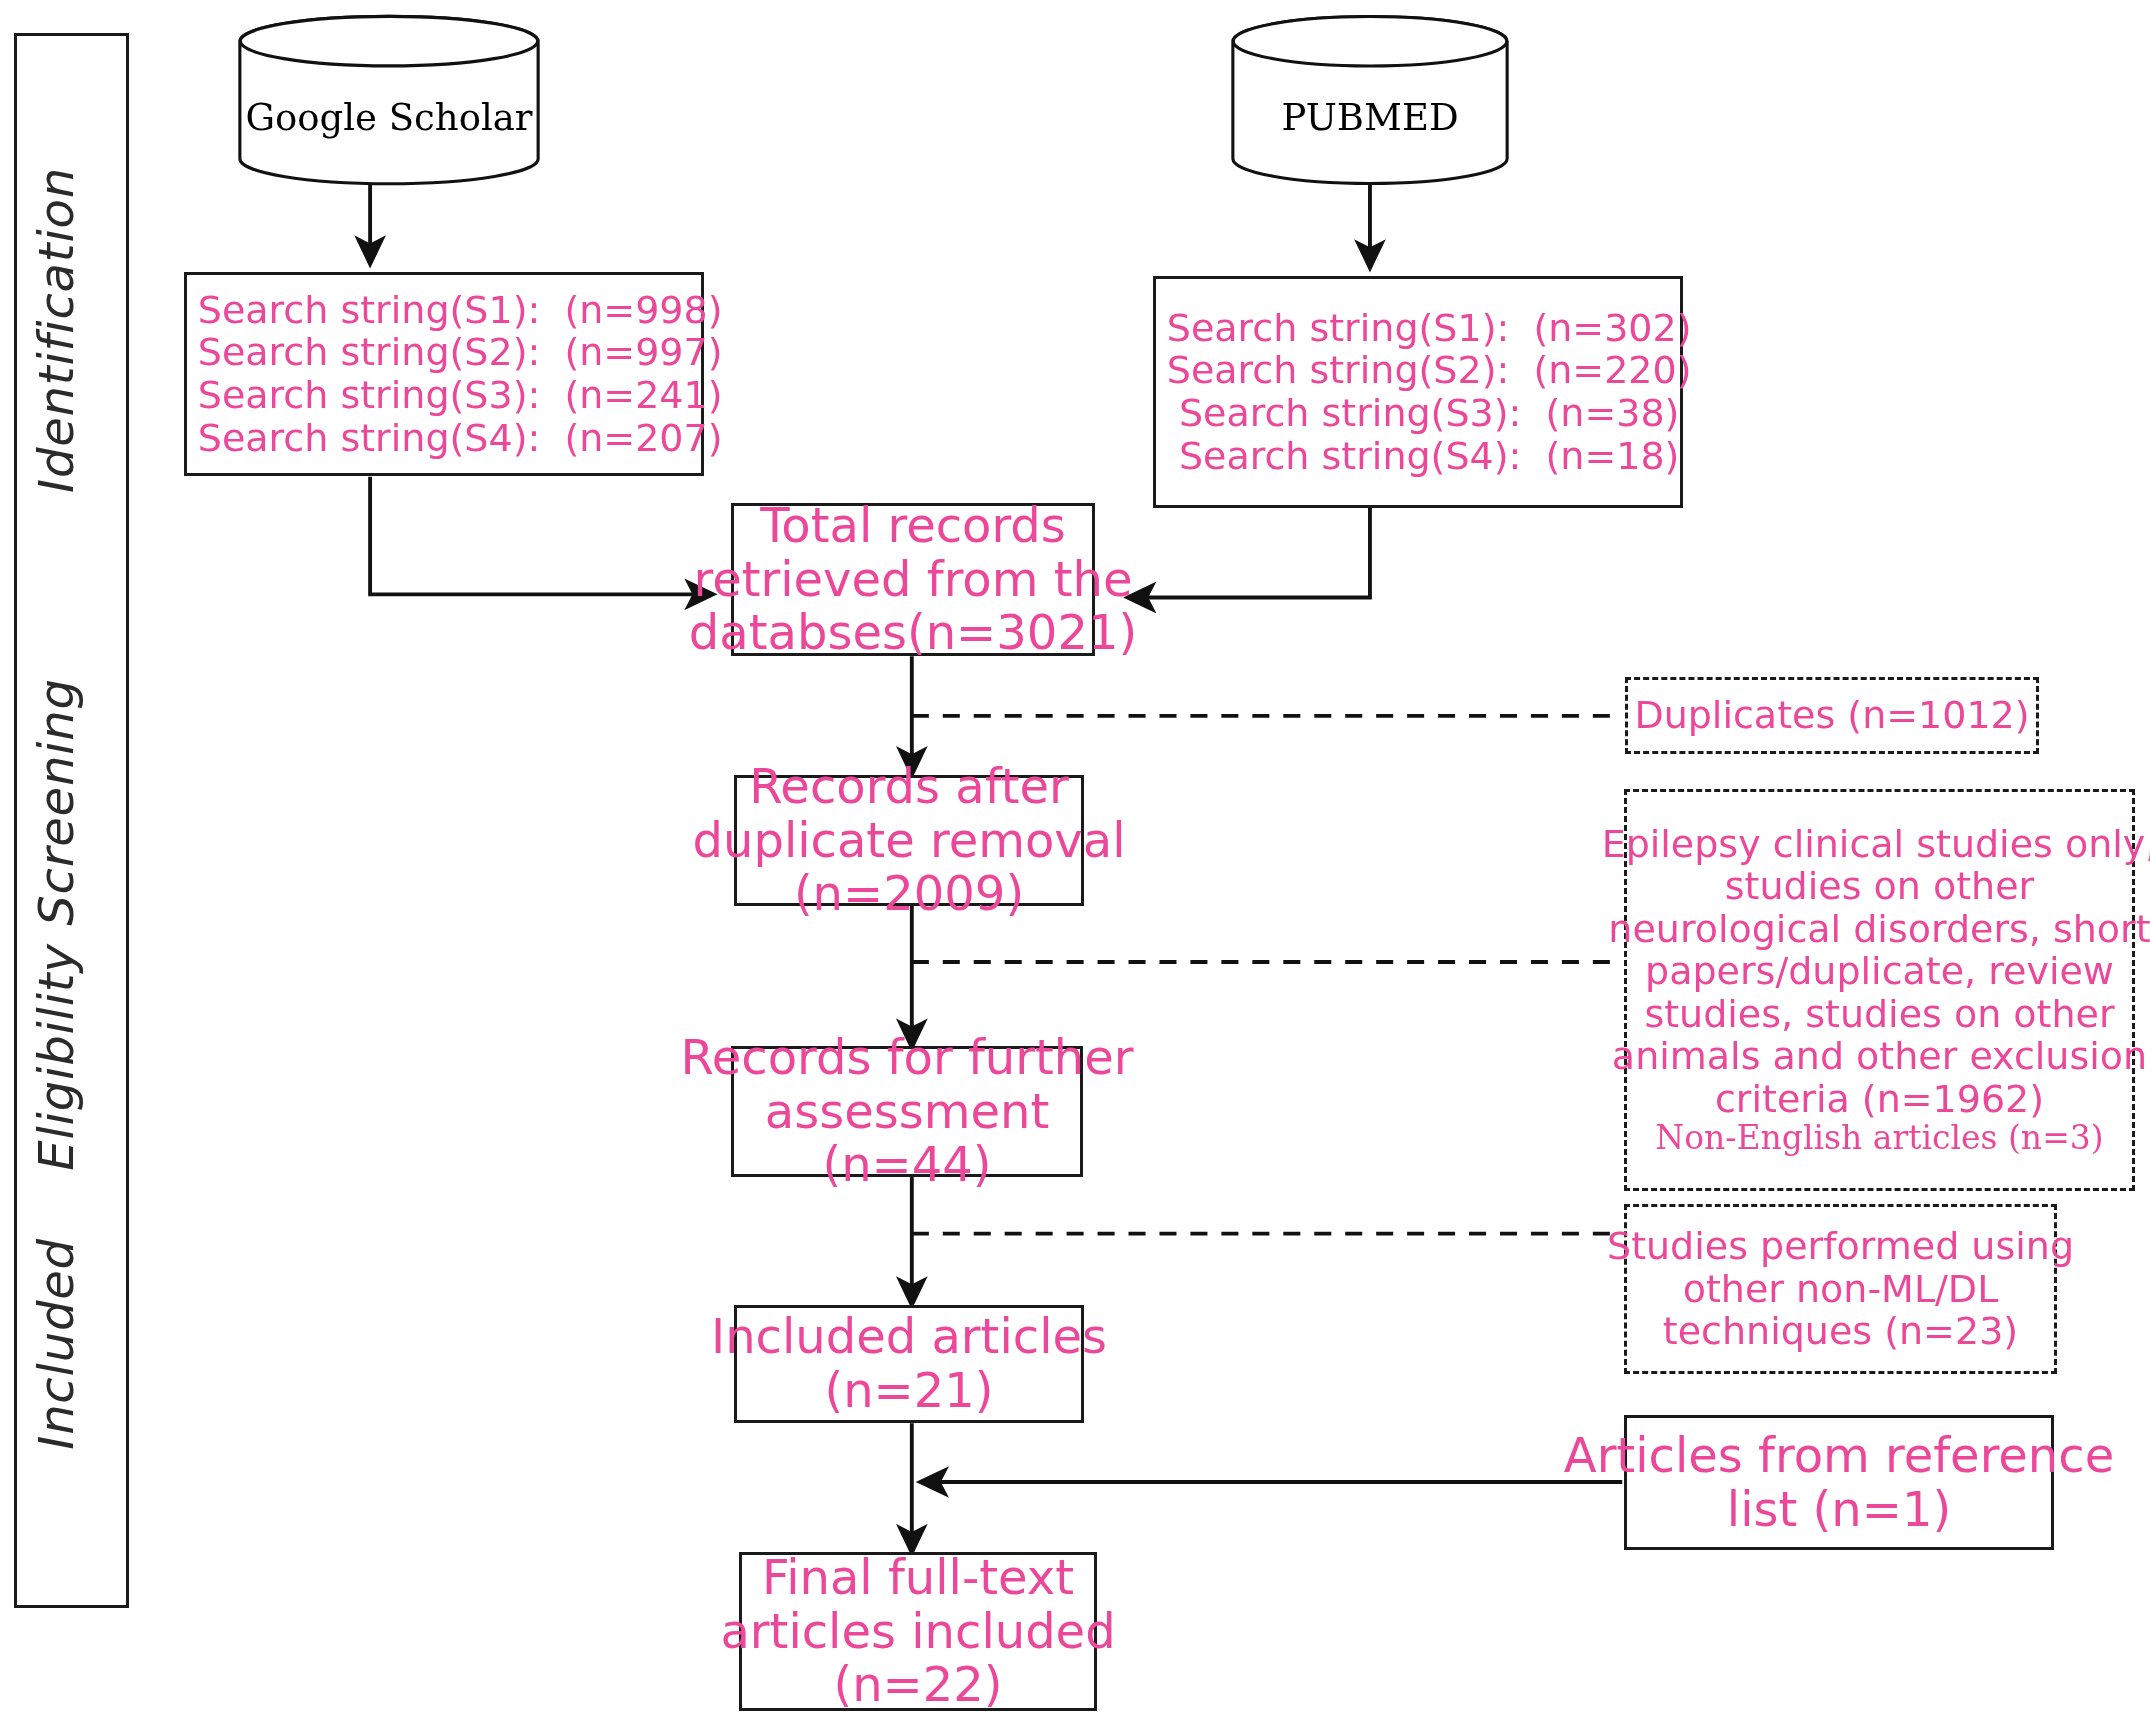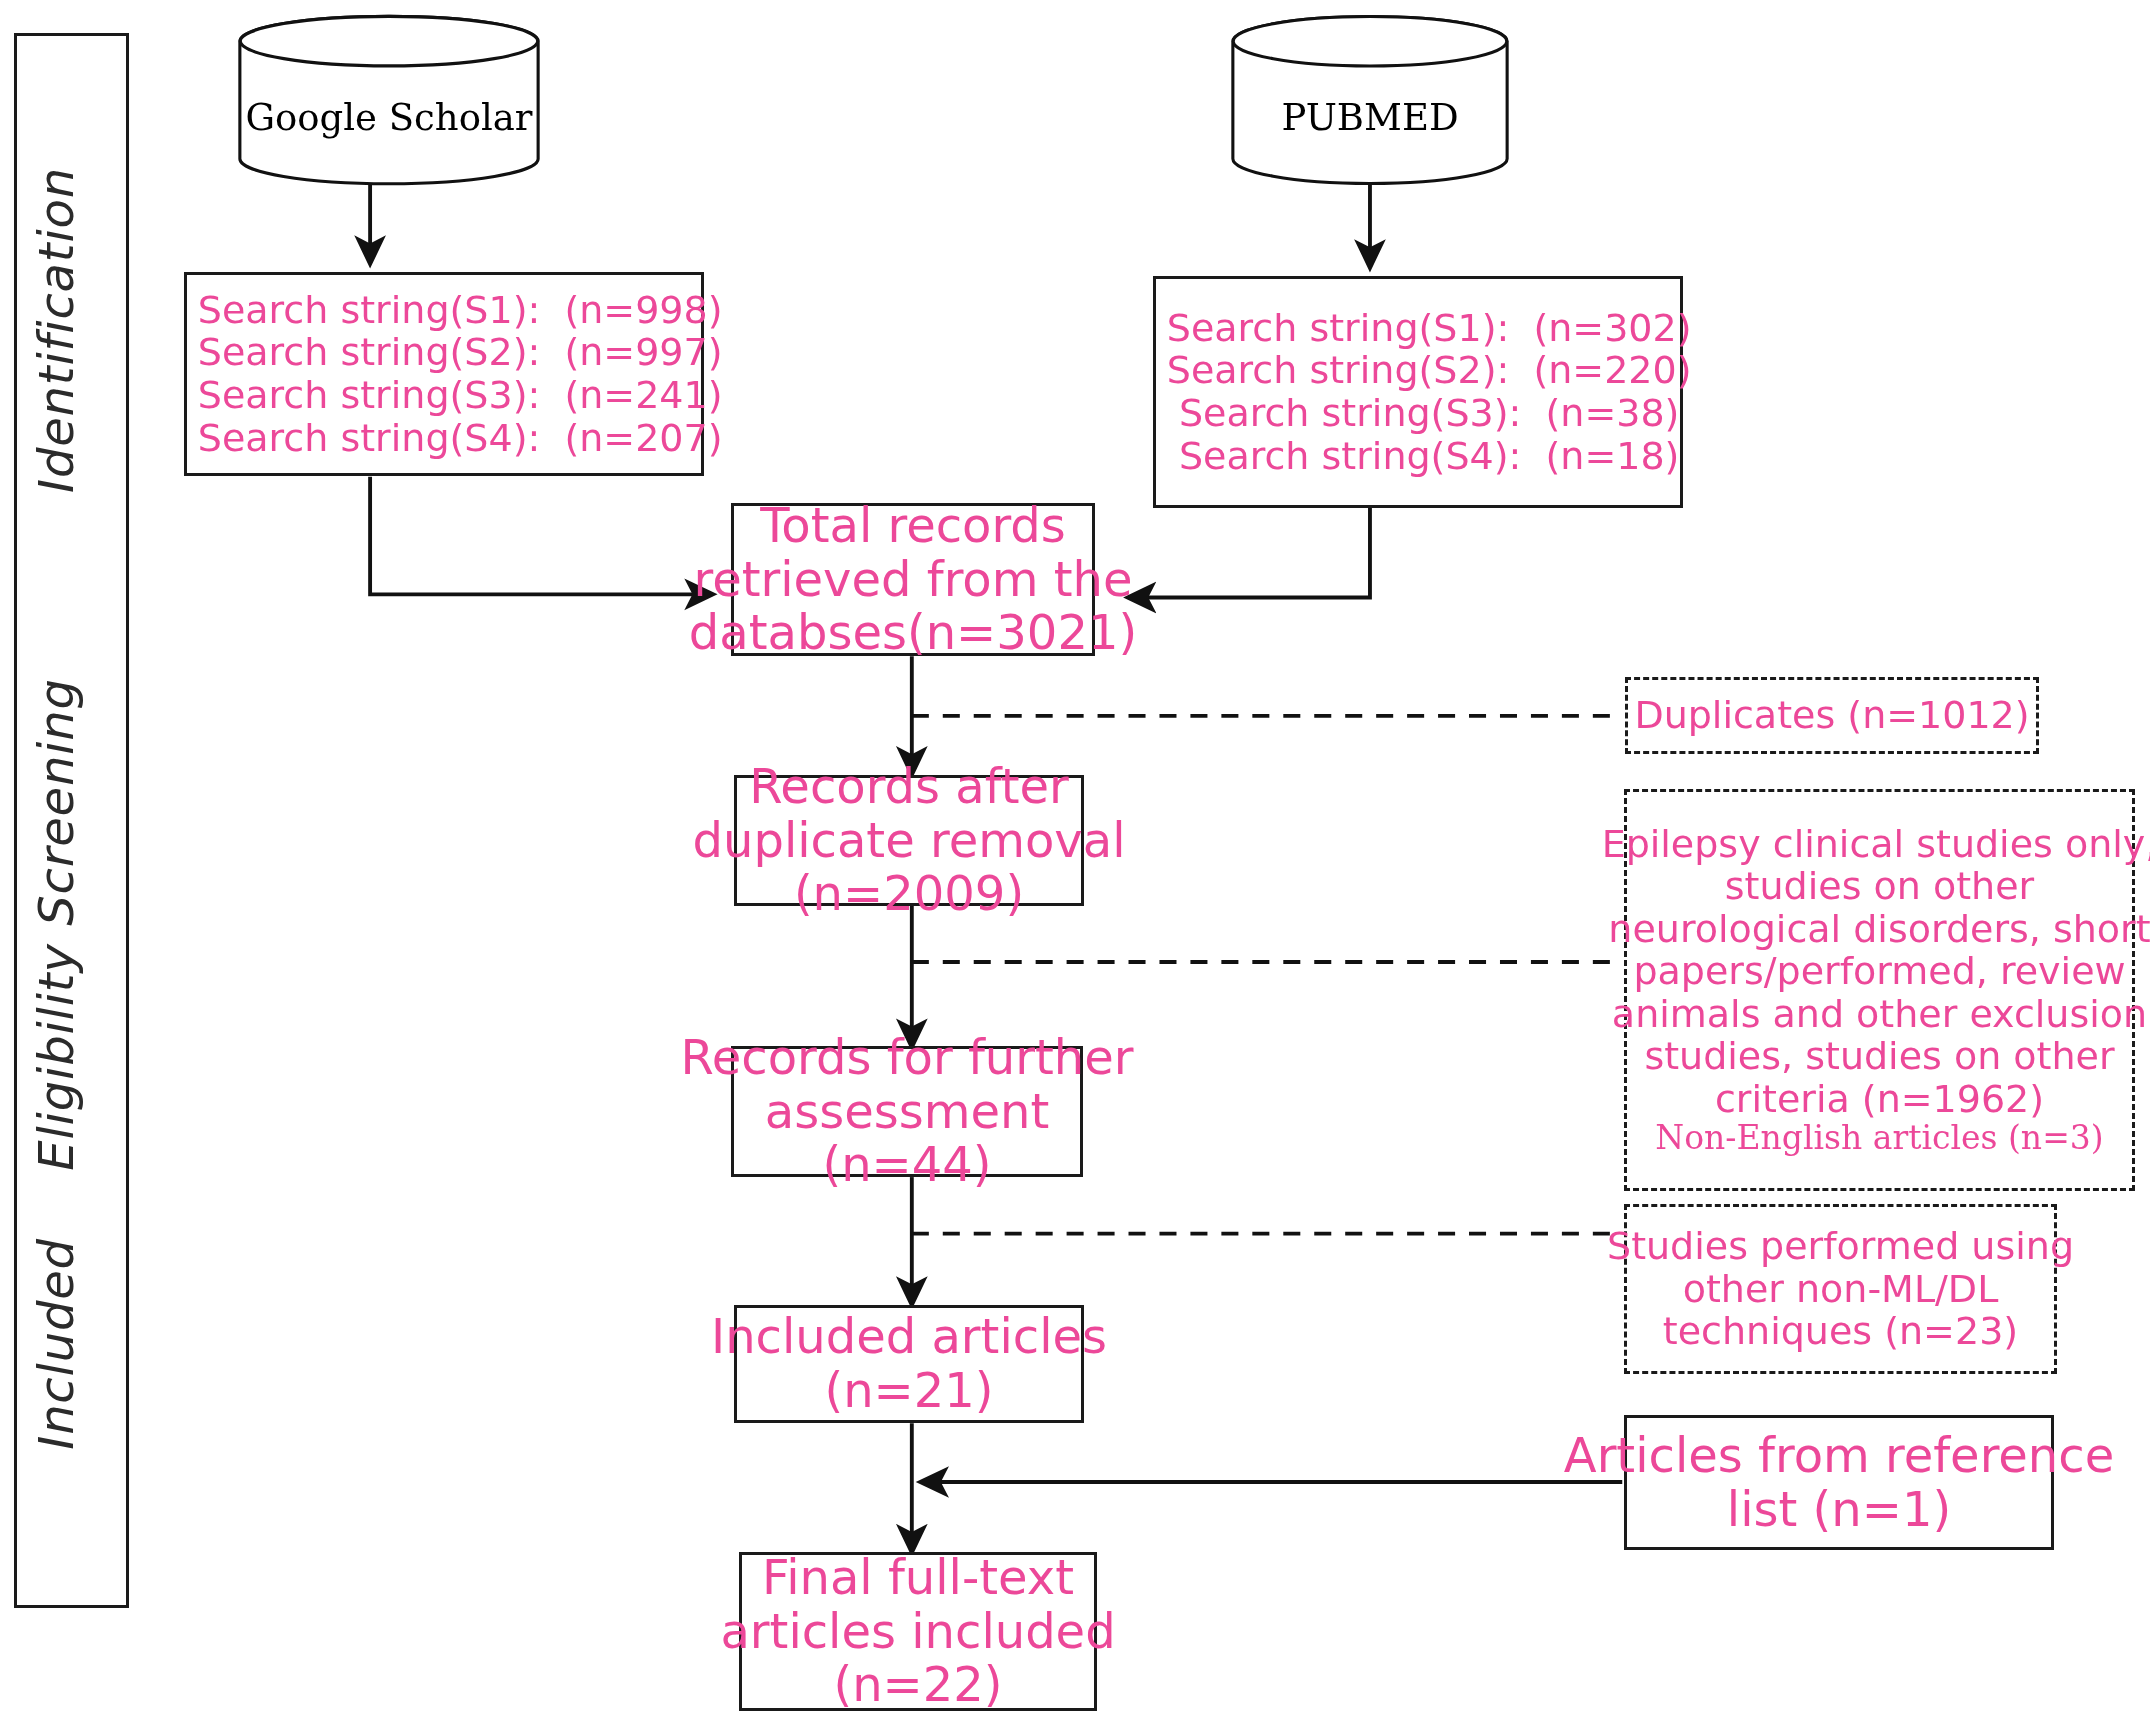--- a/index.html
+++ b/index.html
@@ -174,23 +174,23 @@
   </div>
 
   <div class="node dashed center fs-excl" style="left:1625px;top:677px;width:414px;height:77px;">
     <span class="line">Duplicates (n=1012)</span>
   </div>
 
   <div class="node dashed center fs-excl" style="left:1624px;top:789px;width:511px;height:402px;">
     <span class="line">Epilepsy clinical studies only,</span>
     <span class="line">studies on other</span>
     <span class="line">neurological disorders, short</span>
-    <span class="line">papers/performed, review</span>
+    <span class="line">papers/duplicate, review</span>
+    <span class="line">studies, studies on other</span>
     <span class="line">animals and other exclusion</span>
-    <span class="line">studies, studies on other</span>
     <span class="line">criteria (n=1962)</span>
     <span class="line fs-serif">Non-English articles (n=3)</span>
   </div>
 
   <div class="node dashed center fs-excl" style="left:1624px;top:1204px;width:433px;height:170px;">
     <span class="line">Studies performed using</span>
     <span class="line">other non-ML/DL</span>
     <span class="line">techniques (n=23)</span>
   </div>
 

